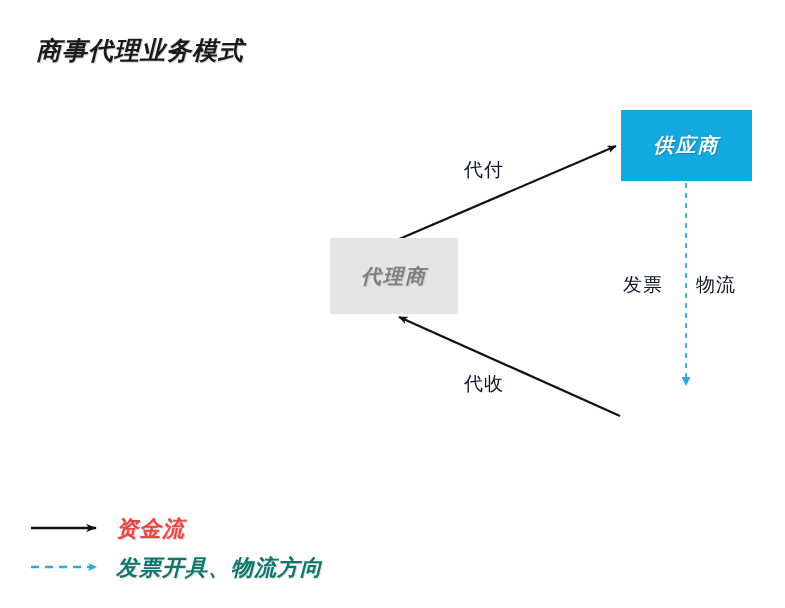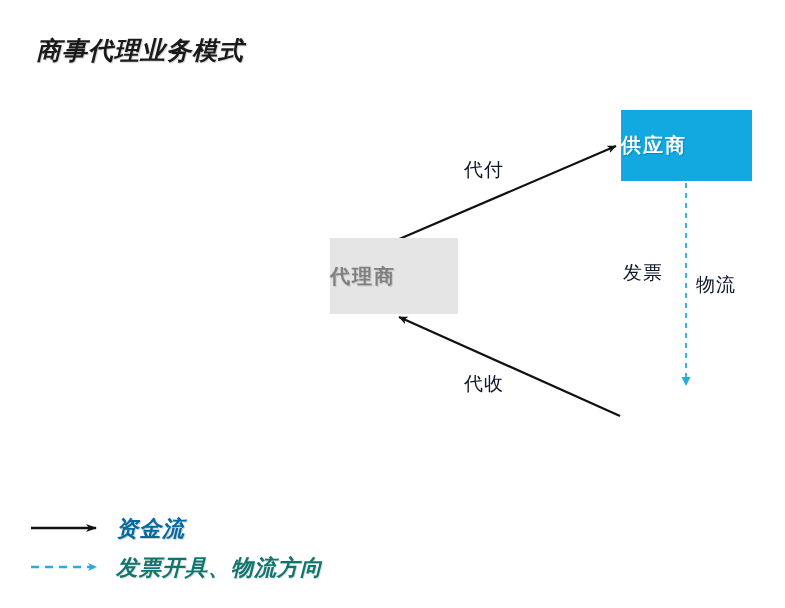--- a/index.html
+++ b/index.html
@@ -32,25 +32,26 @@
     color: #1a1a1a;
     letter-spacing: 1px;
     white-space: nowrap;
     text-shadow: 1px 1px 0 rgba(0,0,0,0.18);
   }
   
   .node {
     position: absolute;
     display: flex;
     align-items: center;
-    justify-content: flex-start;
+    justify-content: center;
     font-size: 20px;
     font-weight: bold;
     letter-spacing: 2px;
     box-sizing: border-box;
+    font-style: italic;
   }
   .node-supplier {
     left: 621px;
     top: 110px;
     width: 131px;
     height: 71px;
     background: #12A9E0;
     color: #ffffff;
     text-shadow: 1px 1px 1px rgba(0,0,0,0.22);
   }
@@ -83,21 +84,21 @@
   
   .edge-label {
     position: absolute;
     font-size: 19px;
     color: #0f172a;
     white-space: nowrap;
     letter-spacing: 1px;
   }
   .label-daifu   { left: 464px; top: 157px; }
   .label-daishou { left: 464px; top: 371px; }
-  .label-fapiao  { left: 623px; top: 260px; }
+  .label-fapiao  { left: 623px; top: 272px; }
   .label-wuliu   { left: 696px; top: 272px; }
   
   .legend-row {
     position: absolute;
     height: 34px;
     display: flex;
     align-items: center;
   }
   .legend-row-1 { left: 28px; top: 512px; }
   .legend-row-2 { left: 28px; top: 551px; }
@@ -108,21 +109,21 @@
     flex: 0 0 auto;
   }
   .legend-text {
     font-size: 22px;
     font-weight: bold;
     font-style: italic;
     letter-spacing: 1px;
     white-space: nowrap;
     margin-left: 18px;
   }
-  .legend-text-flow  { color: #0369a1; text-shadow: 1px 1px 0 rgba(0,0,0,0.18); text-align: center; }
+  .legend-text-flow  { color: #ef4444; text-shadow: 1px 1px 0 rgba(0,0,0,0.18); text-align: center; }
   .legend-text-invoice { color: #0f766e; text-shadow: 1px 1px 0 rgba(0,0,0,0.12); }
 </style>
 </head>
 <body>
 
 <div id="diagram-root">
 
   <div class="title">商事代理业务模式</div>
 
   <svg id="connectors" viewBox="0 0 785 608" width="785" height="608" xmlns="http://www.w3.org/2000/svg">

